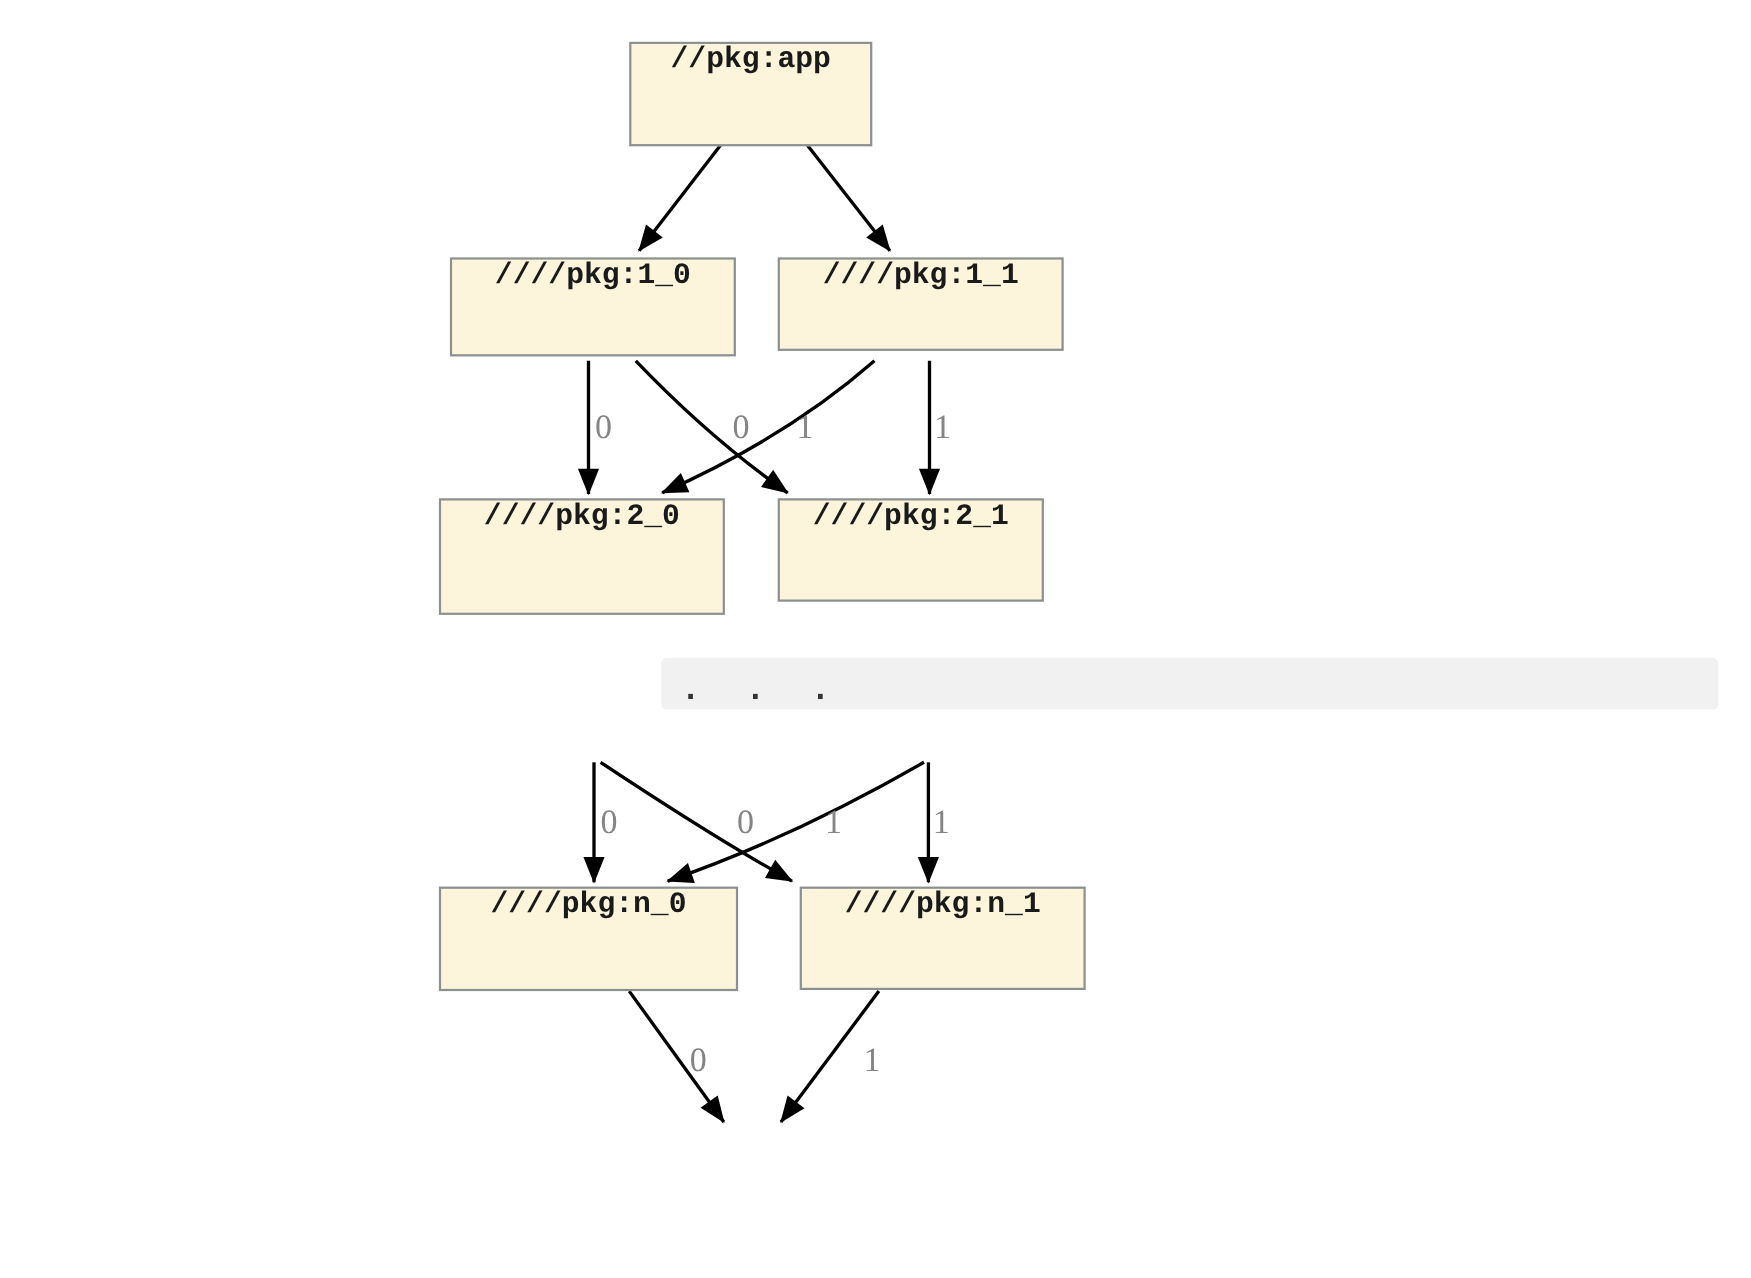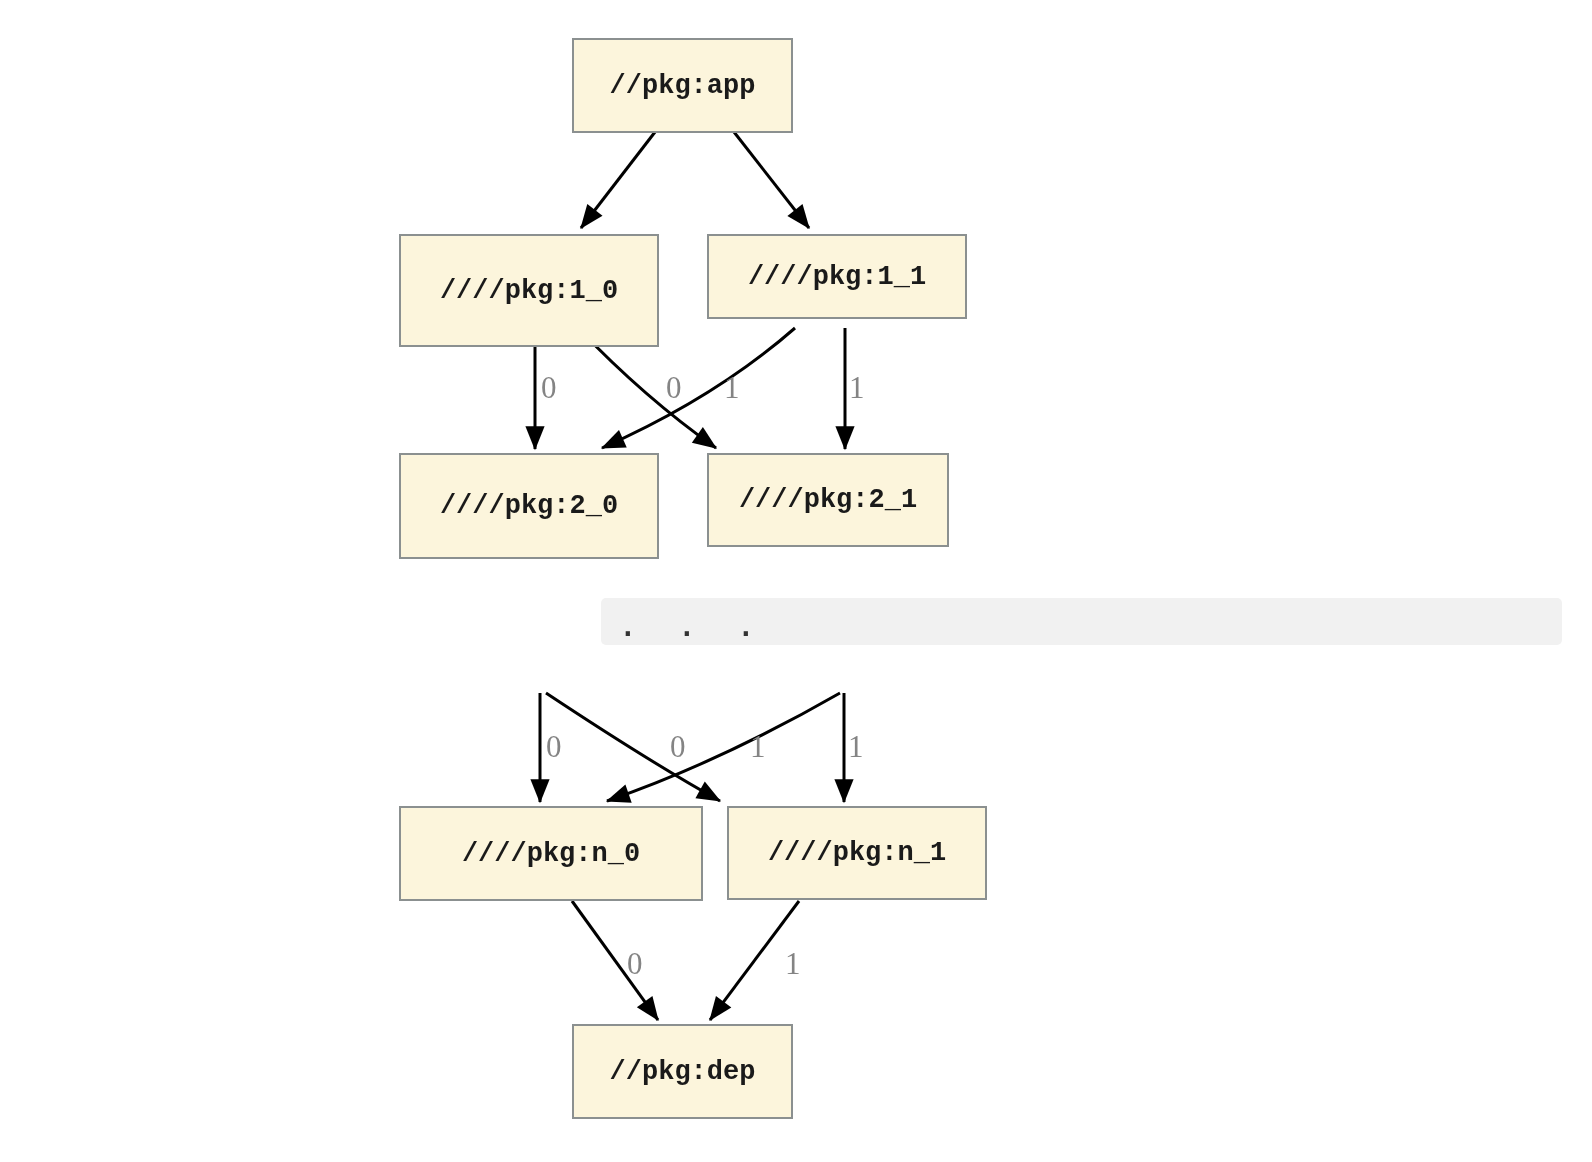--- a/index.html
+++ b/index.html
@@ -20,21 +20,20 @@
     left: 0; top: 0;
     width: 1592px;
     height: 1162px;
   }
   .node {
     position: absolute;
     box-sizing: border-box;
     background: #FCF5DC;
     border: 2px solid #8B9090;
     display: flex;
-    align-items: center;
     justify-content: center;
   }
   .node-label {
     font-family: "Liberation Mono", monospace;
     font-weight: 700;
     font-size: 27px;
     color: #1a1a1a;
     white-space: pre;
   }
   .edge-label {
@@ -93,51 +92,48 @@
     <path d="M844,693 L844,802" stroke="#000" stroke-width="3" fill="none" marker-end="url(#arrowhead)"></path>
 
     <path d="M572,901 L658,1020" stroke="#000" stroke-width="3" fill="none" marker-end="url(#arrowhead)"></path>
     <path d="M799,901 L710,1020" stroke="#000" stroke-width="3" fill="none" marker-end="url(#arrowhead)"></path>
   </svg>
 
   <div class="node" style="left:572px;top:38px;width:221px;height:95px">
     <span class="node-label">//pkg:app</span>
   </div>
 
-  <div class="node" style="left:399px;top:234px;width:260px;height:113px">
+  <div class="node" style="left:409px;top:234px;width:260px;height:90px">
     <span class="node-label">////pkg:1_0</span>
   </div>
 
   <div class="node" style="left:707px;top:234px;width:260px;height:85px">
     <span class="node-label">////pkg:1_1</span>
   </div>
 
   <div class="node" style="left:399px;top:453px;width:260px;height:106px">
     <span class="node-label">////pkg:2_0</span>
   </div>
 
   <div class="node" style="left:707px;top:453px;width:242px;height:94px">
     <span class="node-label">////pkg:2_1</span>
   </div>
 
   <div class="band">
     <span class="dots">.  .  .</span>
   </div>
 
-  <div class="node" style="left:399px;top:806px;width:304px;height:95px">
+  <div class="node" style="left:399px;top:806px;width:272px;height:95px">
     <span class="node-label">////pkg:n_0</span>
   </div>
 
   <div class="node" style="left:727px;top:806px;width:260px;height:94px">
     <span class="node-label">////pkg:n_1</span>
   </div>
 
-  <div class="node" style="left:572px;top:1024px;width:221px;height:95px">
-    <span class="node-label">//pkg:dep</span>
-  </div>
 
   <div class="edge-label" style="left:541px;top:372px">0</div>
   <div class="edge-label" style="left:666px;top:372px">0</div>
   <div class="edge-label" style="left:724px;top:372px">1</div>
   <div class="edge-label" style="left:849px;top:372px">1</div>
 
   <div class="edge-label" style="left:546px;top:731px">0</div>
   <div class="edge-label" style="left:670px;top:731px">0</div>
   <div class="edge-label" style="left:750px;top:731px">1</div>
   <div class="edge-label" style="left:848px;top:731px">1</div>

